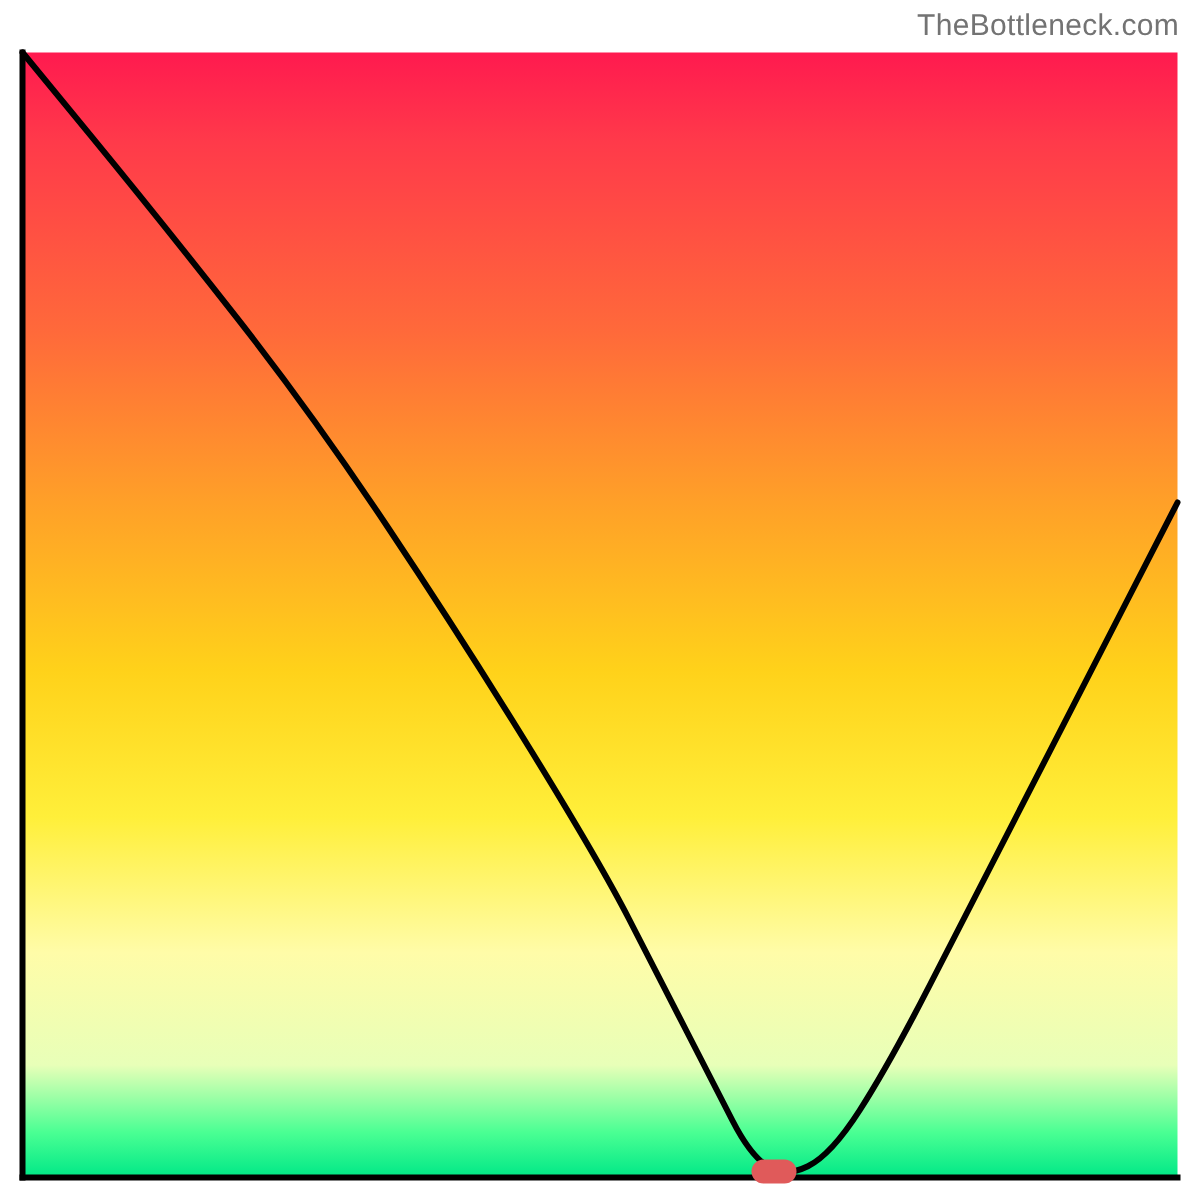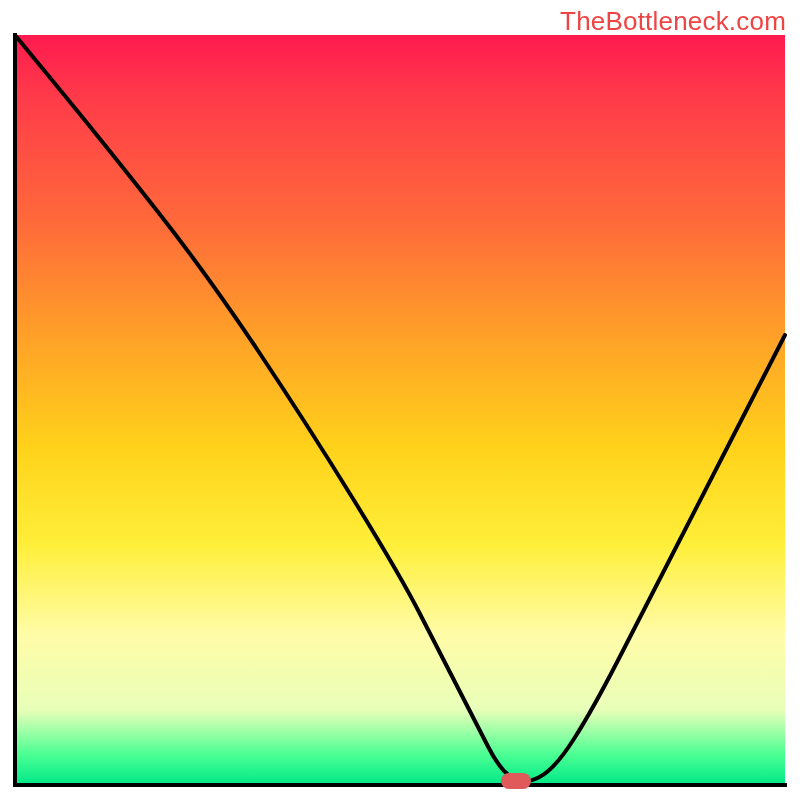--- a/index.html
+++ b/index.html
@@ -55,23 +55,23 @@
     width: 30px;
     height: 16px;
     border-radius: 8px;
     transform: translate(-50%, -50%);
   }
   .watermark {
     position: absolute;
     top: 6px;
     right: 14px;
     font-family: Arial, Helvetica, sans-serif;
-    font-size: 26px;
+    font-size: 20px;
     letter-spacing: 0.2px;
-    color: #ef4444;
+    color: #737373;
   }
 </style>
 </head>
 <body>
 
 <div class="frame">
 
   <div class="plot-area"></div>
 
   <svg class="axes" width="800" height="800">

